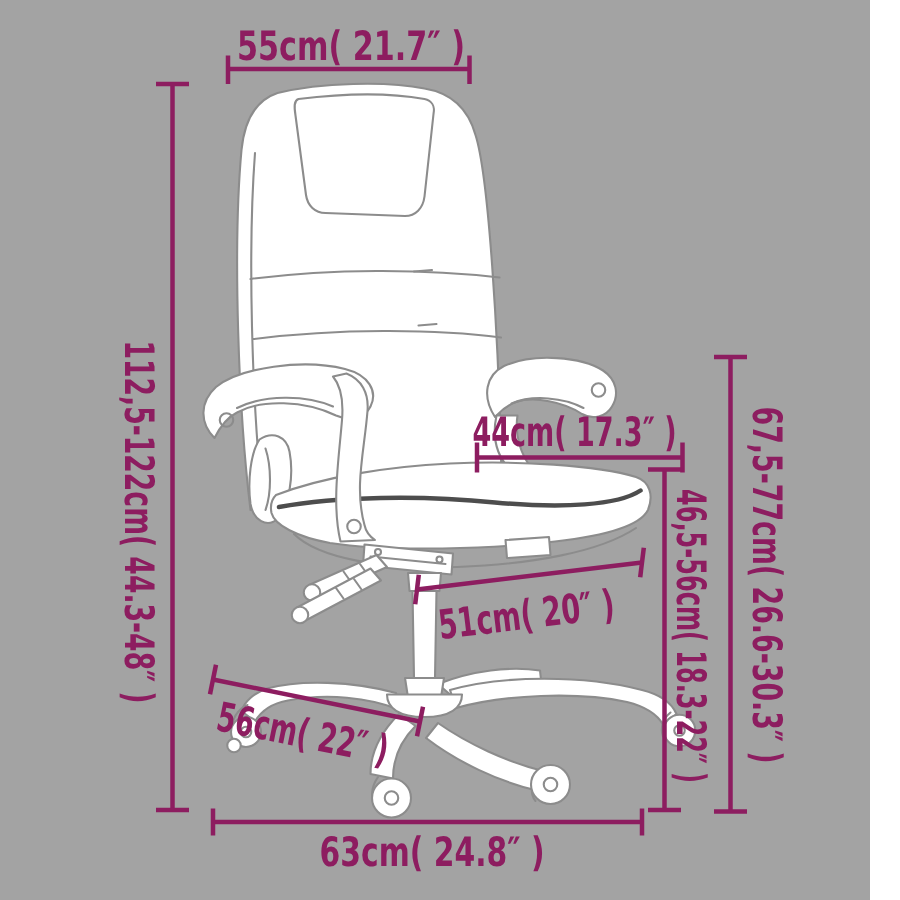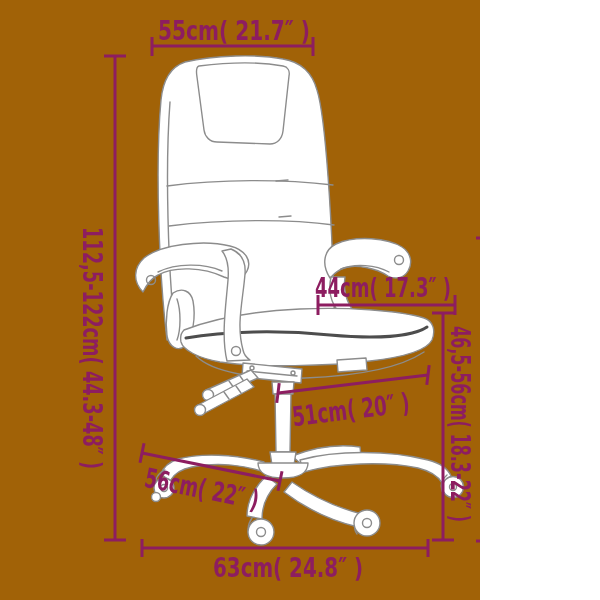--- a/index.html
+++ b/index.html
@@ -1,16 +1,16 @@
 <!DOCTYPE html>
 <html><head>
 <meta charset="utf-8">
 <style>
   html,body{margin:0;padding:0;background:#ffffff;}
-  .stage{position:relative;width:480px;height:600px;background:#a16207;overflow:hidden;}
+  .stage{position:relative;width:580px;height:600px;background:#a3a3a3;overflow:hidden;}
   svg{display:block;}
   .dim-text{
     font-family:"DejaVu Sans","Liberation Sans",sans-serif;
     font-weight:bold;
     font-size:27px;
   }
 </style>
 </head>
 <body>
 

